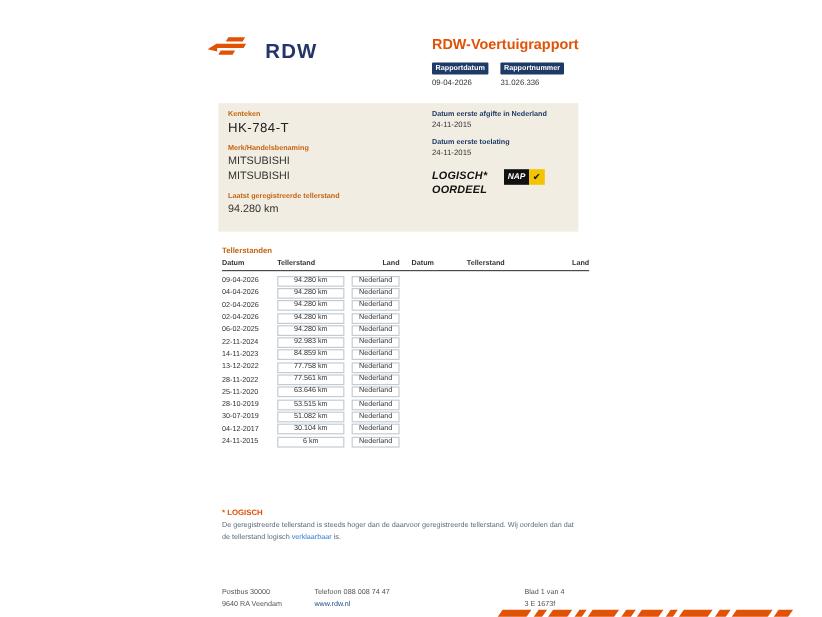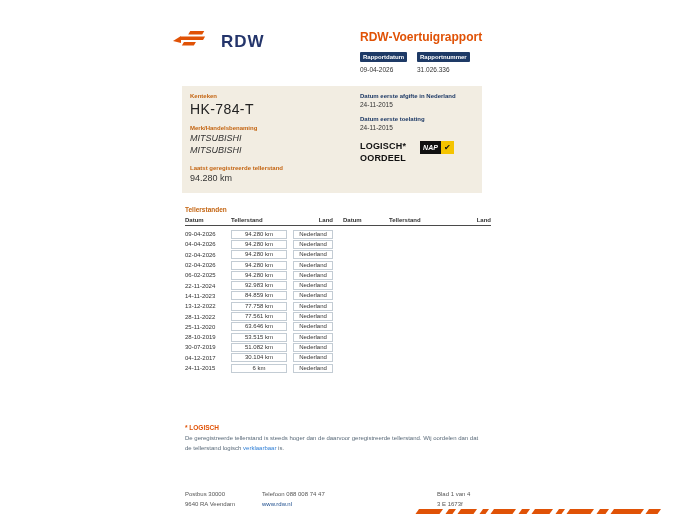--- a/index.html
+++ b/index.html
@@ -25,26 +25,26 @@
   .meta-col{display:flex;flex-direction:column;gap:4px;align-items:flex-start;}
   .chip{background:var(--navy);color:#fff;font-size:6px;font-weight:bold;padding:2px 3px;border-radius:1px;white-space:nowrap;}
   .meta-value{font-size:6.5px;color:#333;}
 
   
   .summary-box{position:absolute;left:182px;top:66px;width:300px;height:107px;background:var(--beige);}
   .sb-left{position:absolute;left:8px;top:7px;}
   .sb-right{position:absolute;left:178px;top:7px;width:118px;}
   .field-label{color:var(--label-orange);font-size:6px;font-weight:bold;margin-bottom:2px;}
   .field-label-navy{color:var(--navy);font-size:6px;font-weight:bold;margin-bottom:2px;}
-  .kenteken{font-size:14px;color:#222;letter-spacing:.4px;margin-bottom:8px;}
-  .merk{font-size:9px;color:#333;line-height:1.3;margin-bottom:9px;font-style:italic;}
+  .kenteken{font-size:11px;color:#222;letter-spacing:.4px;margin-bottom:8px;}
+  .merk{font-size:9px;color:#333;line-height:1.3;margin-bottom:9px;}
   .teller-value{font-size:9px;color:#333;}
   .value-sm{font-size:6.5px;color:#333;margin-bottom:8px;}
   .oordeel{margin-top:9px;display:flex;gap:14px;align-items:flex-start;}
-  .oordeel-text{font-size:9px;font-weight:bold;color:#101010;line-height:1.35;letter-spacing:.2px;}
+  .oordeel-text{font-size:9px;font-weight:bold;color:#101010;line-height:1.35;letter-spacing:.2px;font-style:italic;}
   .nap{display:flex;height:13px;margin-top:1px;}
   .nap-black{background:#111;color:#fff;font-size:7px;font-weight:bold;font-style:italic;display:flex;align-items:center;padding:0 3px;}
   .nap-check{background:#F5C400;width:13px;display:flex;align-items:center;justify-content:center;font-size:8px;color:#111;}
 
   
   .table-section{position:absolute;left:185px;top:186px;width:306px;}
   .table-title{color:var(--label-orange);font-weight:bold;font-size:6.5px;margin-bottom:4px;}
   .thead{display:flex;gap:10px;border-bottom:1px solid #4a4a4a;padding-bottom:2px;}
   .tgroup{width:148px;display:flex;font-size:6px;font-weight:bold;color:#333;}
   .h-datum{width:46px;}

